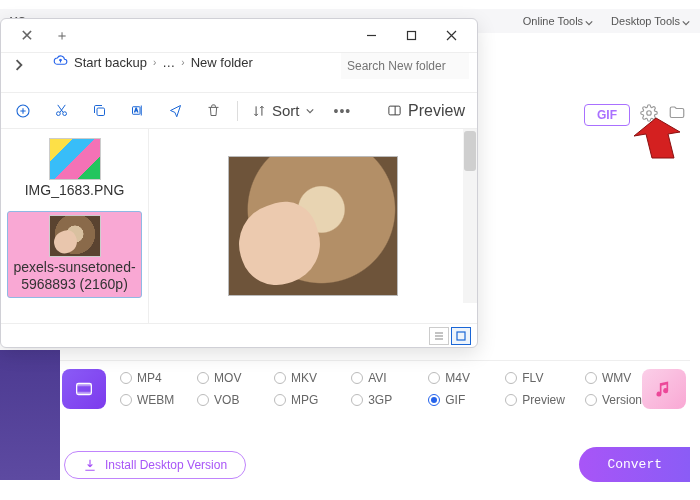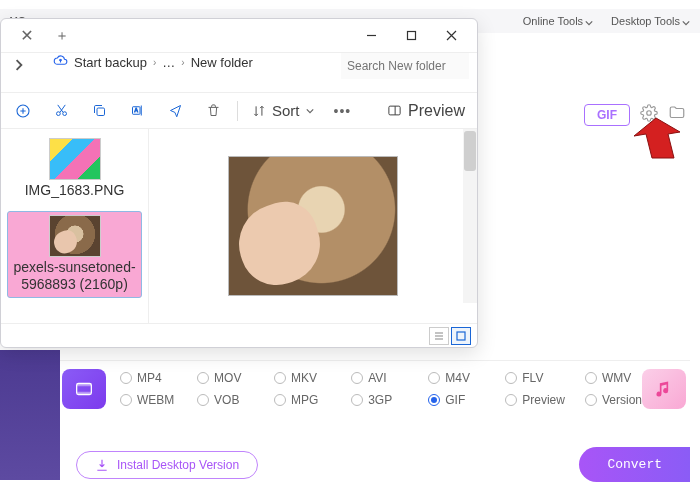--- a/index.html
+++ b/index.html
@@ -21,21 +21,21 @@
 .formats-panel { position: absolute; left: 60px; right: 10px; top: 360px; border-top: 1px solid #eee; padding-top: 8px; display: flex; align-items: center; }
 .video-badge { width: 44px; height: 40px; border-radius: 8px; background: linear-gradient(135deg,#8b5cf6,#7c3aed); display: flex; align-items: center; justify-content: center; margin: 0 14px 0 2px; }
 .music-badge { width: 44px; height: 40px; border-radius: 8px; background: linear-gradient(135deg,#fbcfe8,#f9a8d4); display: flex; align-items: center; justify-content: center; margin-left: auto; margin-right: 4px; }
 .format-grid { display: grid; grid-template-columns: repeat(6, 1fr); row-gap: 8px; column-gap: 20px; flex: 1; }
 .radio { display: flex; align-items: center; gap: 5px; font-size: 12px; color: #666; white-space: nowrap; cursor: pointer; }
 .rdot { width: 12px; height: 12px; border-radius: 50%; border: 1.5px solid #bbb; background: #fff; position: relative; }
 .rdot.on { border-color: #2563eb; }
 .rdot.on::after { content: ""; position: absolute; inset: 2px; border-radius: 50%; background: #2563eb; }
 .added { font-size: 10px; color: #999; margin: 4px 0 2px 14px; letter-spacing: .3px; }
 
-.footer-row { position: absolute; left: 76px; right: 10px; bottom: 18px; display: flex; align-items: center; justify-content: space-between; }
+.footer-row { position: absolute; left: 64px; right: 10px; bottom: 18px; display: flex; align-items: center; justify-content: space-between; }
 .install-btn { display: inline-flex; align-items: center; gap: 8px; border: 1px solid #c084fc; color: #a855f7; padding: 6px 18px; border-radius: 22px; font-size: 12px; cursor: pointer; }
 .convert-btn { background: linear-gradient(90deg,#a855f7,#8b5cf6); color: #fff; padding: 10px 28px; border-radius: 22px 0 0 22px; font-size: 13px; font-weight: 500; cursor: pointer; font-family: Liberation Mono, monospace; }
 
 .thumb-strip { position: absolute; left: 0; top: 350px; width: 60px; height: 130px; background: linear-gradient(180deg,#4c3a91 0%,#5d4aa1 100%); }
 
 
 .fe-window { position: absolute; top: 18px; left: 0; width: 478px; height: 330px; background: #fff; border: 1px solid #d0d0d6; border-radius: 6px; box-shadow: 0 6px 20px rgba(0,0,0,.12); display: flex; flex-direction: column; z-index: 10; }
 .fe-tabarea { height: 34px; display: flex; align-items: center; padding: 0 6px; border-bottom: 1px solid #eee; }
 .fe-tab { width: 40px; display: flex; justify-content: center; color: #666; cursor: pointer; }
 .fe-newtab { width: 30px; display: flex; justify-content: center; color: #666; cursor: pointer; font-size: 14px; font-weight: 300; }

